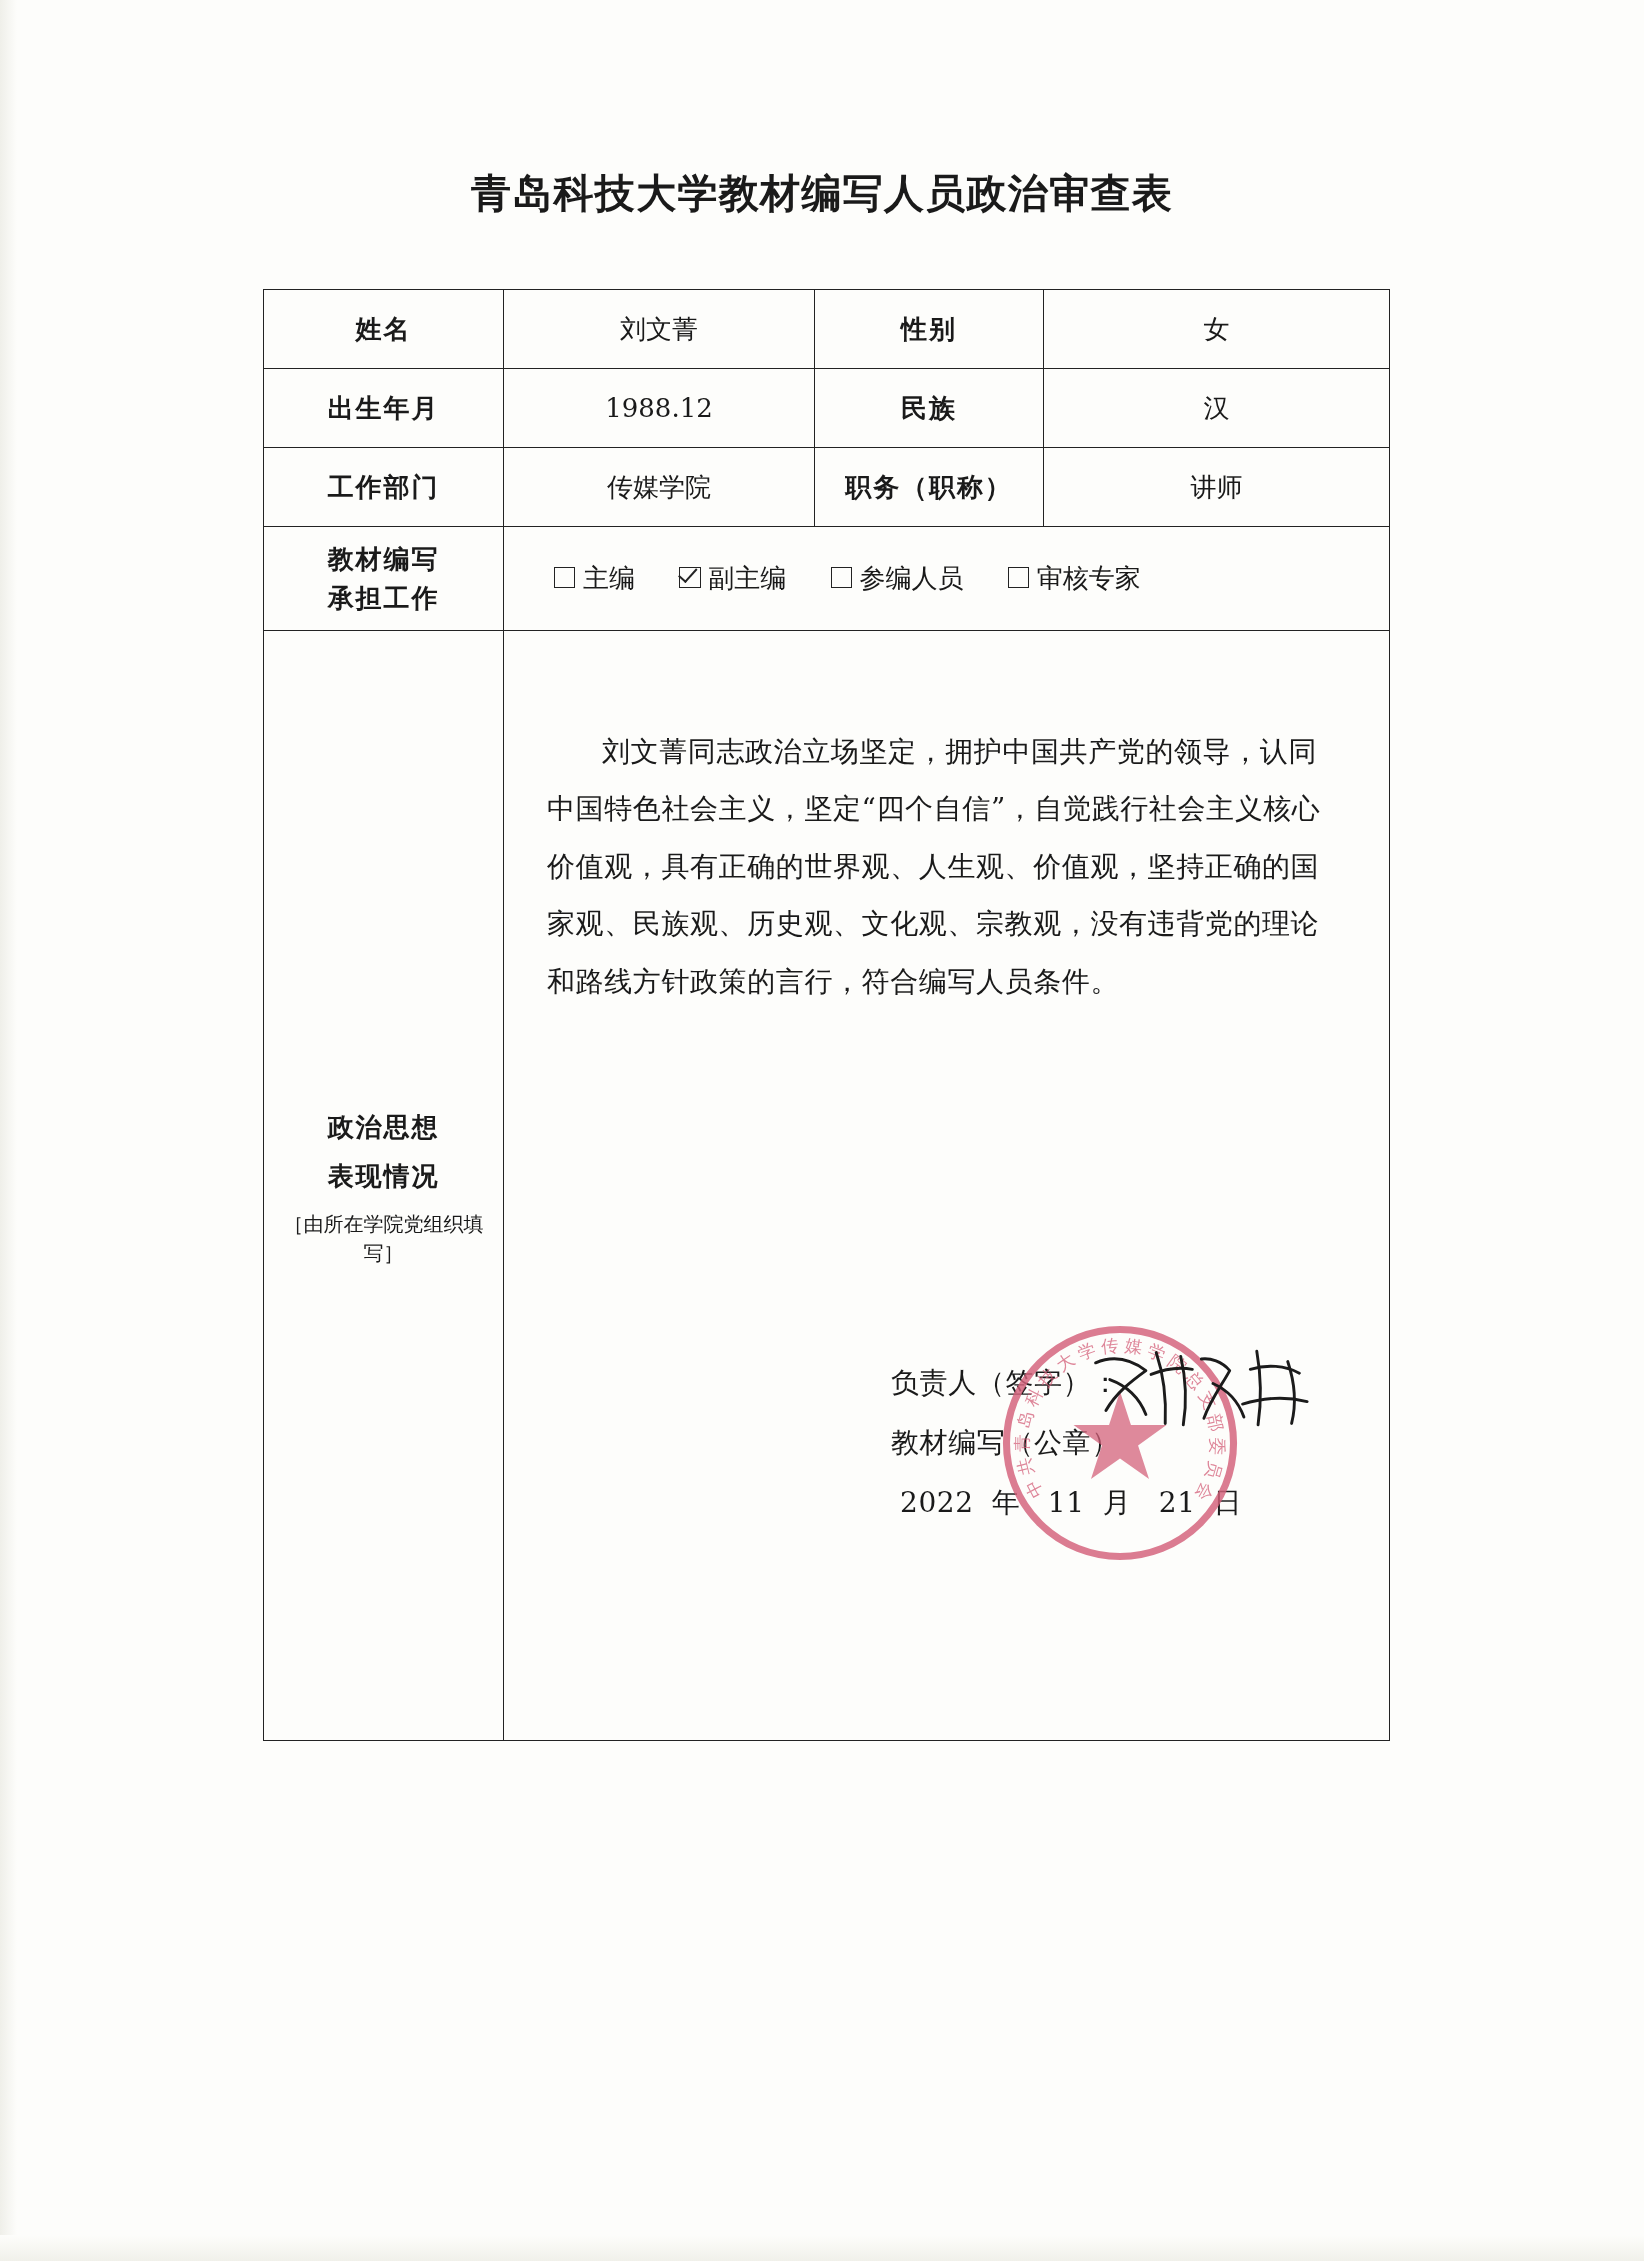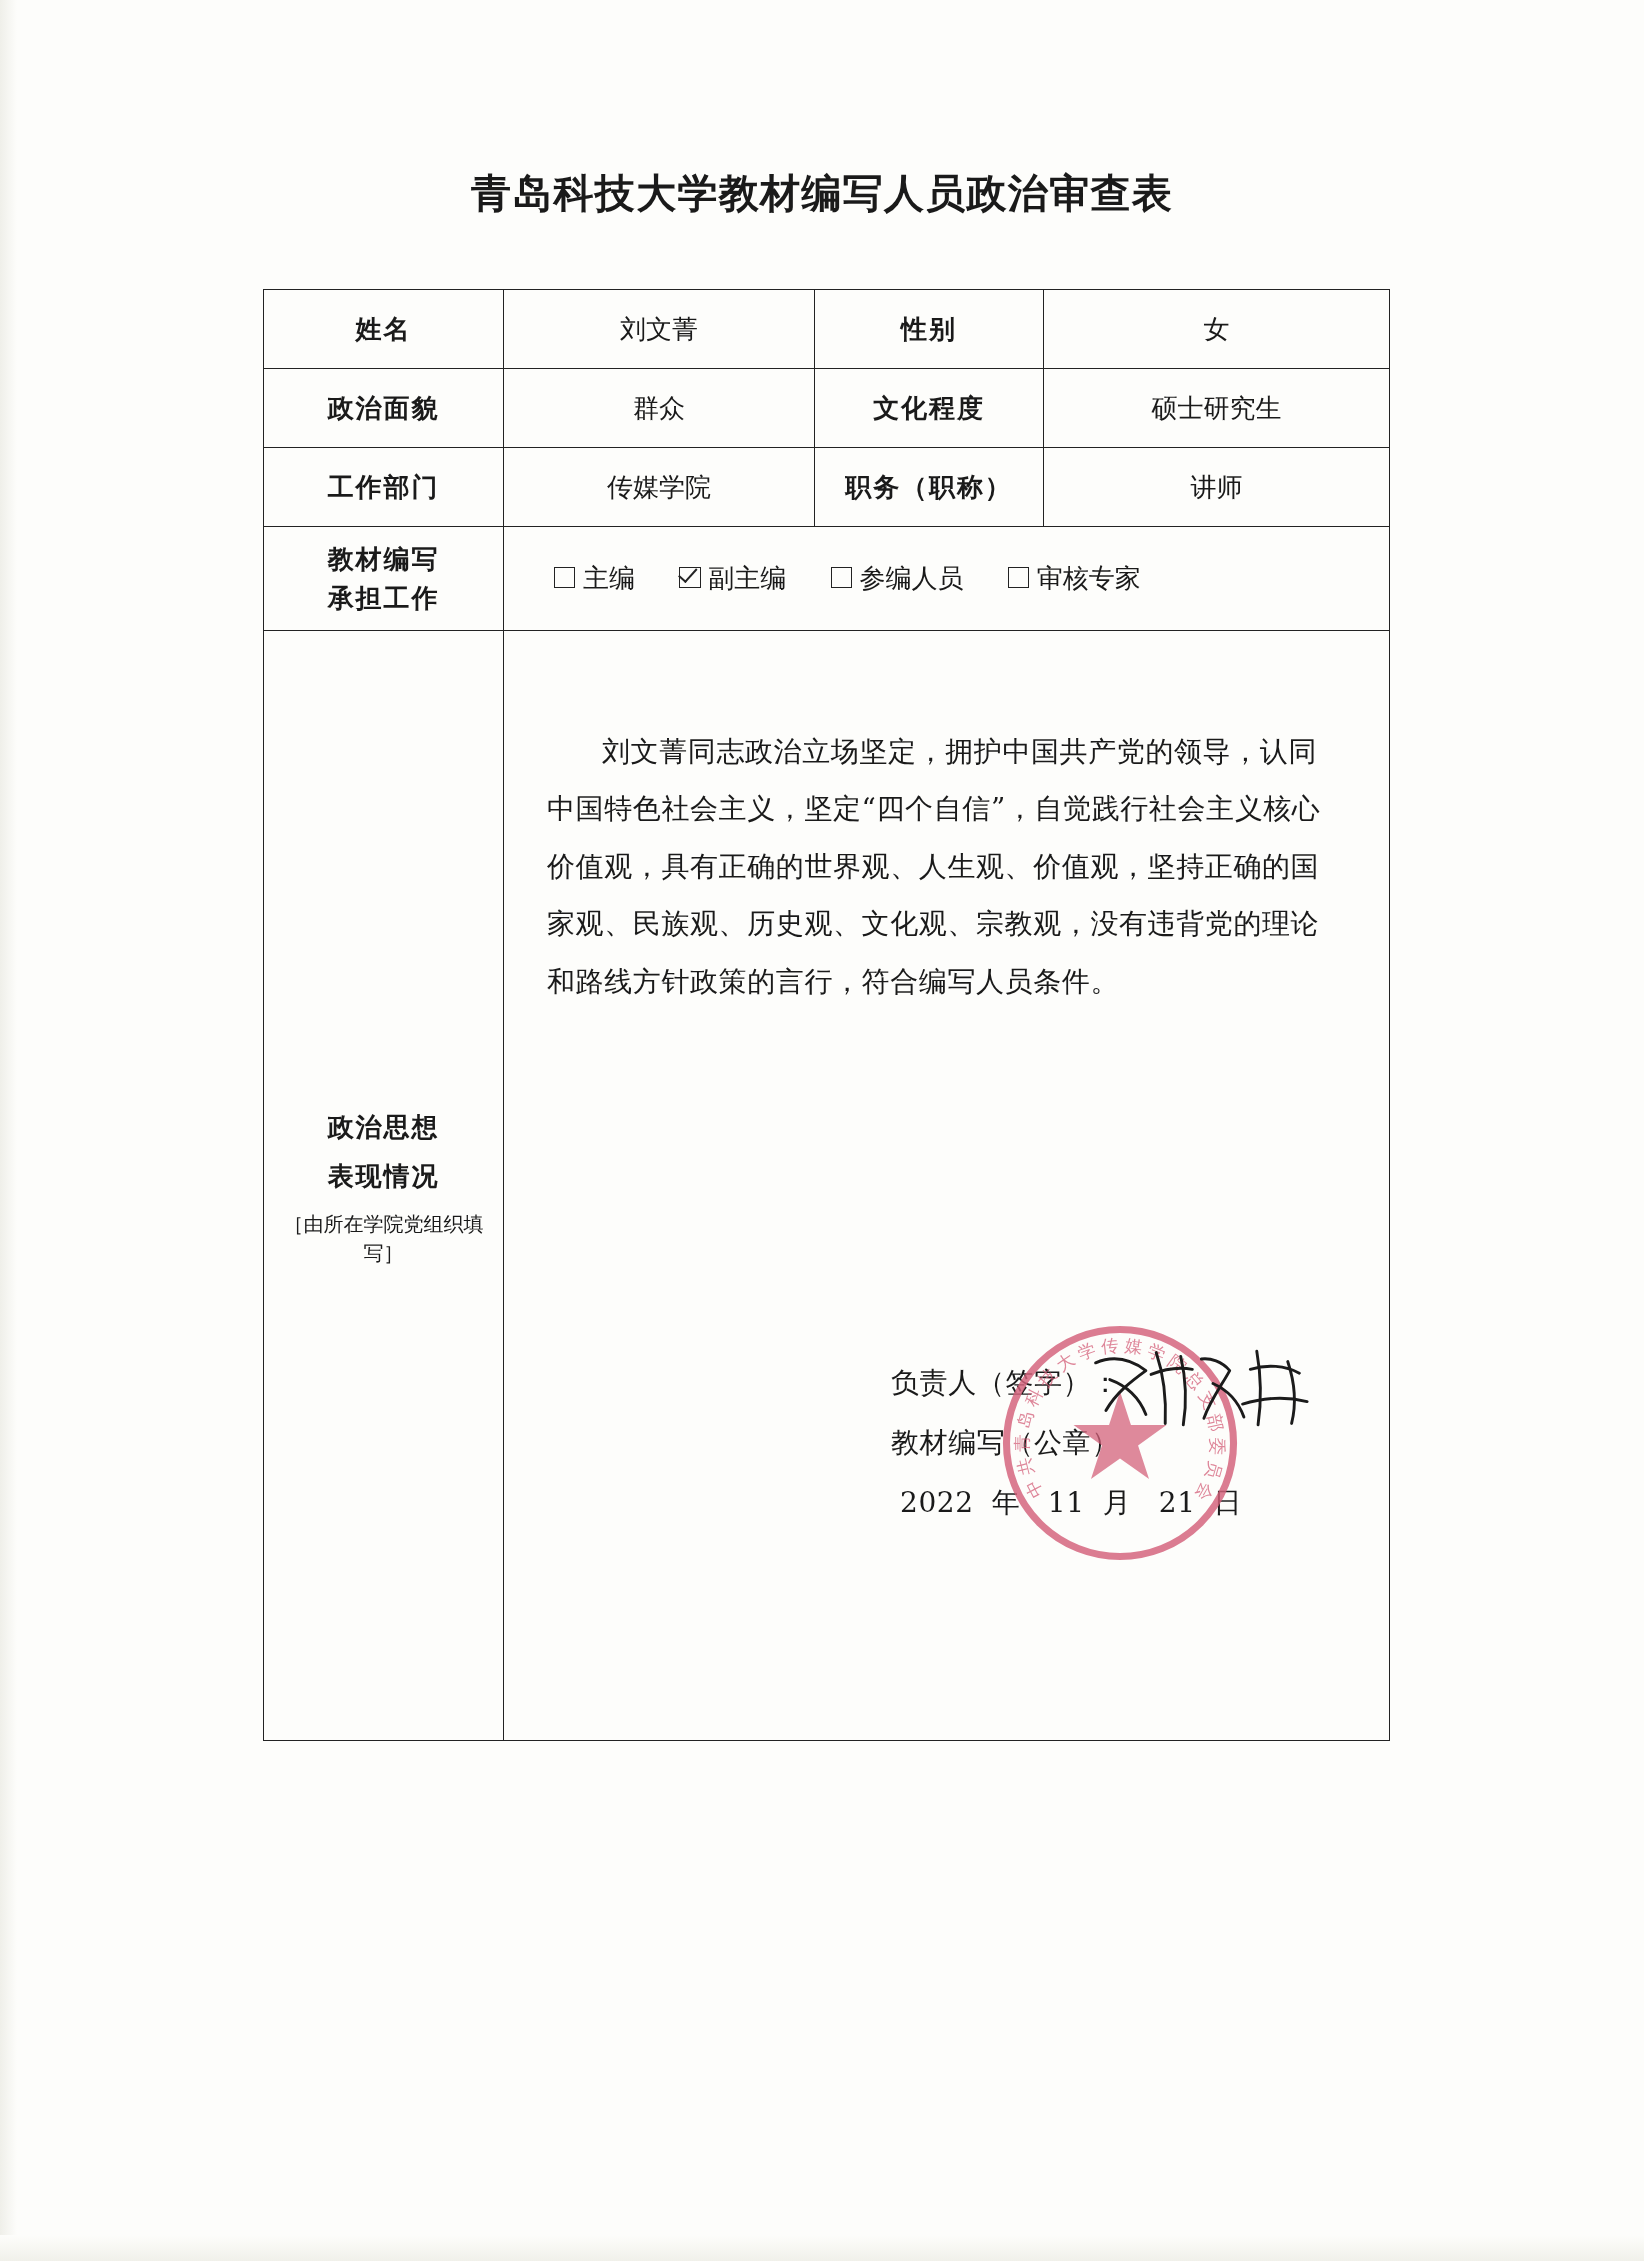--- a/index.html
+++ b/index.html
@@ -188,24 +188,24 @@
         <col class="col-d">
     </colgroup>
     <tbody>
       <tr class="row-h">
         <td class="lbl">姓名</td>
         <td class="cell-val">刘文菁</td>
         <td class="lbl">性别</td>
         <td class="cell-val">女</td>
       </tr>
       <tr class="row-h">
-        <td class="lbl">政治面貌</td>
-        <td class="cell-val">群众</td>
-        <td class="lbl">文化程度</td>
-        <td class="cell-val">硕士研究生</td>
+        <td class="lbl">出生年月</td>
+        <td class="cell-val">1988.12</td>
+        <td class="lbl">民族</td>
+        <td class="cell-val">汉</td>
       </tr>
       <tr class="row-h">
         <td class="lbl">工作部门</td>
         <td class="cell-val">传媒学院</td>
         <td class="lbl">职务（职称）</td>
         <td class="cell-val">讲师</td>
       </tr>
       <tr>
         <td class="lbl label-two-line">
           <span>教材编写</span><br>

